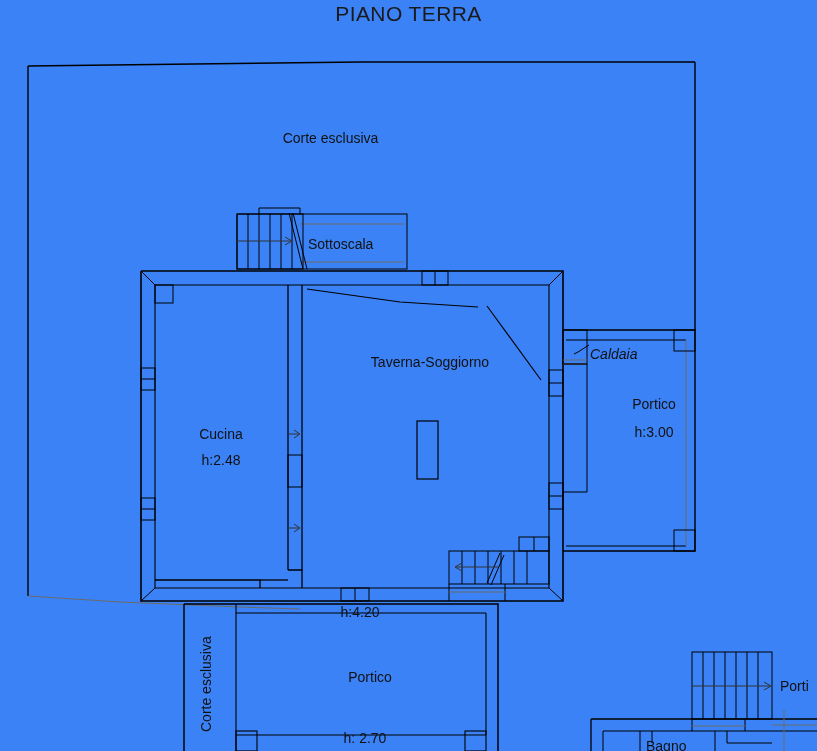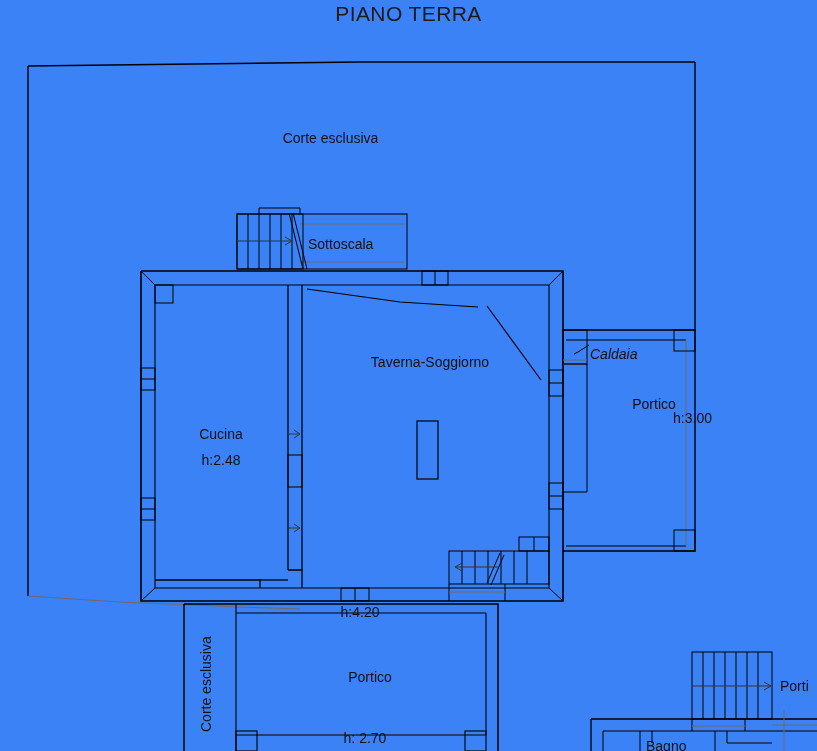--- a/index.html
+++ b/index.html
@@ -284,21 +284,21 @@
   <div class="lbl" style="left:308px; top:236px;">Sottoscala</div>
 
   <div class="lbl center" style="left:165px; top:402px; width:112px;margin-top:24px;">Cucina</div>
   <div class="lbl center" style="left:165px; top:420px; width:112px;margin-top:32px;">h:2.48</div>
 
   <div class="lbl center" style="left:330px; top:354px; width:200px;">Taverna-Soggiorno</div>
 
   <div class="lbl" style="left:590px; top:346px;font-style:italic;">Caldaia</div>
 
   <div class="lbl center" style="left:596px; top:396px; width:116px;">Portico</div>
-  <div class="lbl center" style="left:596px; top:410px; width:116px;text-align:right;">h:3.00</div>
+  <div class="lbl center" style="left:596px; top:424px; width:116px;">h:3.00</div>
 
   <div class="lbl center" style="left:300px; top:604px; width:120px;">h:4.20</div>
 
   <div class="lbl center" style="left:310px; top:669px; width:120px;">Portico</div>
 
   <div class="lbl center" style="left:300px; top:730px; width:130px;">h: 2.70</div>
 
   <div class="lbl vert" style="left:198px; top:612px; height:120px;">Corte esclusiva</div>
 
   <div class="lbl" style="left:780px; top:678px;">Porti</div>

